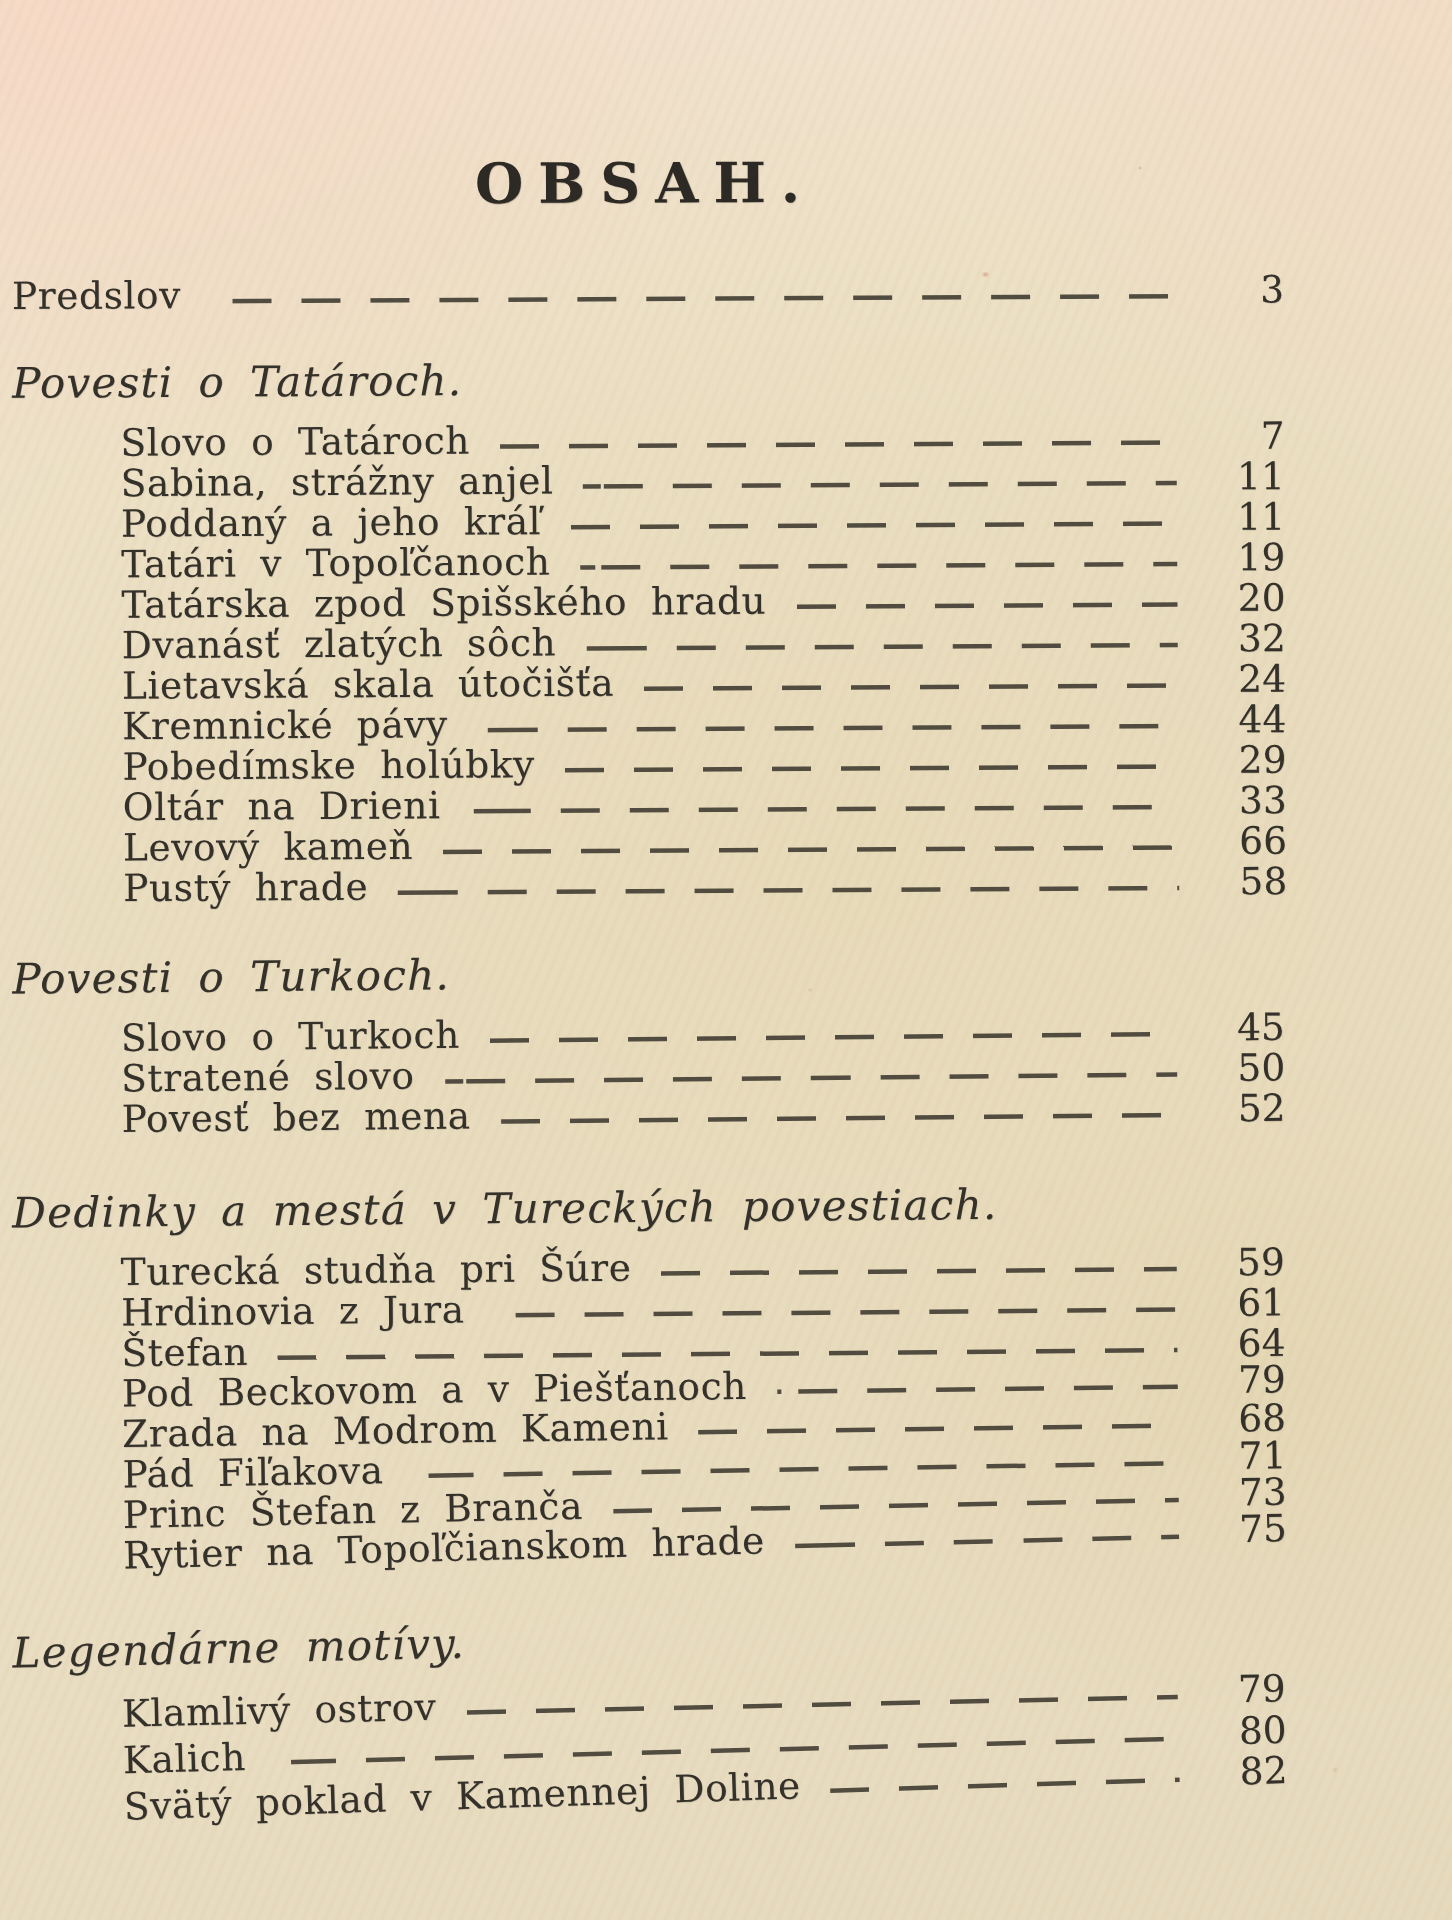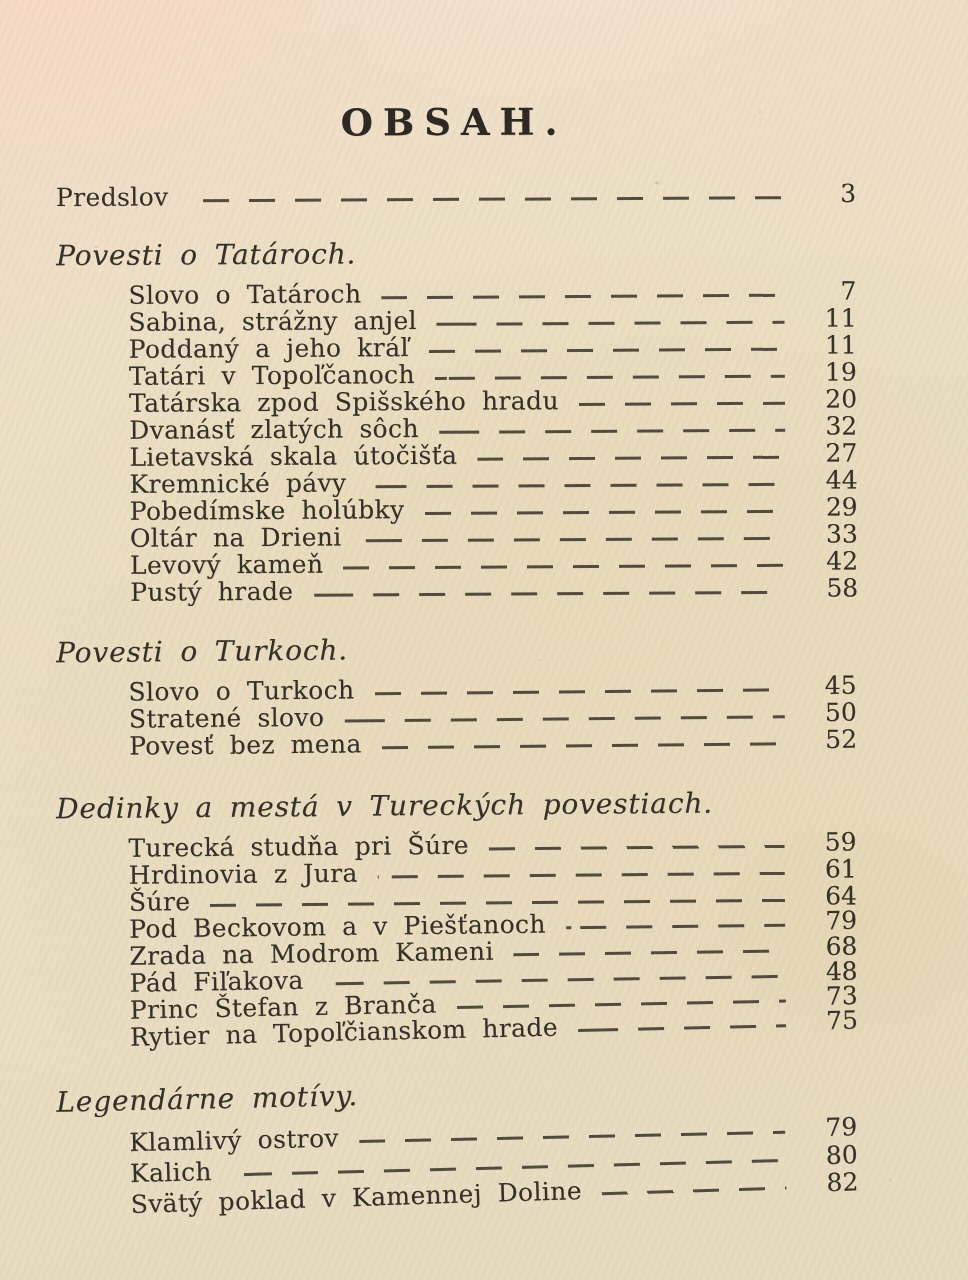--- a/index.html
+++ b/index.html
@@ -16,21 +16,20 @@
       radial-gradient(3px 2px at 96px 247px, rgba(180,110,85,0.40), transparent 70%),
       radial-gradient(2px 2px at 760px 112px, rgba(170,130,90,0.50), transparent 70%),
       radial-gradient(3px 2px at 540px 660px, rgba(190,150,110,0.35), transparent 70%),
       radial-gradient(2px 2px at 210px 980px, rgba(170,120,90,0.35), transparent 70%),
       radial-gradient(3px 3px at 890px 1180px, rgba(180,140,100,0.30), transparent 70%),
       radial-gradient(75% 40% at 6% 0%, rgba(248,210,190,0.55), transparent 60%),
       radial-gradient(60% 35% at 100% 2%, rgba(246,212,192,0.40), transparent 60%),
       radial-gradient(120% 60% at 58% 45%, rgba(228,215,175,0.55), transparent 75%),
       radial-gradient(45% 25% at 88% 72%, rgba(224,209,168,0.45), transparent 70%),
       linear-gradient(165deg, #f3e2d0 0%, #eee2ca 22%, #ebdfc6 45%, #e9ddc2 70%, #e6dabe 100%);
-    padding-left: 48px;
   }
   h1,h2{margin:0;padding:0;font-weight:normal;}
   .title{
     margin:100px 108px 0 0;
     text-align:center;
     font-size:37px;font-weight:bold;letter-spacing:10px;
     color:#2d2a25;
     transform:rotate(-0.2deg);
     text-shadow:0.4px 0.4px 0.6px rgba(55,45,35,0.35);
   }
@@ -117,21 +116,21 @@
 
   <div class="row item">
     <span class="label">Dvanásť zlatých sôch</span>
     <span class="leader"></span>
     <span class="pagenum">32</span>
   </div>
 
   <div class="row item">
     <span class="label">Lietavská skala útočišťa</span>
     <span class="leader"></span>
-    <span class="pagenum">27</span>
+    <span class="pagenum">24</span>
   </div>
 
   <div class="row item">
     <span class="label">Kremnické pávy</span>
     <span class="leader"></span>
     <span class="pagenum">44</span>
   </div>
 
   <div class="row item">
     <span class="label">Pobedímske holúbky</span>
@@ -141,21 +140,21 @@
 
   <div class="row item">
     <span class="label">Oltár na Drieni</span>
     <span class="leader"></span>
     <span class="pagenum">33</span>
   </div>
 
   <div class="row item">
     <span class="label">Levový kameň</span>
     <span class="leader"></span>
-    <span class="pagenum">42</span>
+    <span class="pagenum">66</span>
   </div>
 
   <div class="row item">
     <span class="label">Pustý hrade</span>
     <span class="leader"></span>
     <span class="pagenum">58</span>
   </div>
 </div>
   </section>
 
@@ -191,41 +190,41 @@
     <span class="pagenum">59</span>
   </div>
 
   <div class="row item">
     <span class="label">Hrdinovia z Jura</span>
     <span class="leader"></span>
     <span class="pagenum">61</span>
   </div>
 
   <div class="row item">
-    <span class="label">Šúre</span>
+    <span class="label">Štefan</span>
     <span class="leader"></span>
     <span class="pagenum">64</span>
   </div>
 
   <div class="row item">
     <span class="label">Pod Beckovom a v Piešťanoch</span>
     <span class="leader"></span>
     <span class="pagenum">79</span>
   </div>
 
   <div class="row item">
     <span class="label">Zrada na Modrom Kameni</span>
     <span class="leader"></span>
     <span class="pagenum">68</span>
   </div>
 
   <div class="row item">
     <span class="label">Pád Fiľakova</span>
     <span class="leader"></span>
-    <span class="pagenum">48</span>
+    <span class="pagenum">71</span>
   </div>
 
   <div class="row item">
     <span class="label">Princ Štefan z Branča</span>
     <span class="leader"></span>
     <span class="pagenum">73</span>
   </div>
 
   <div class="row item">
     <span class="label">Rytier na Topoľčianskom hrade</span>

